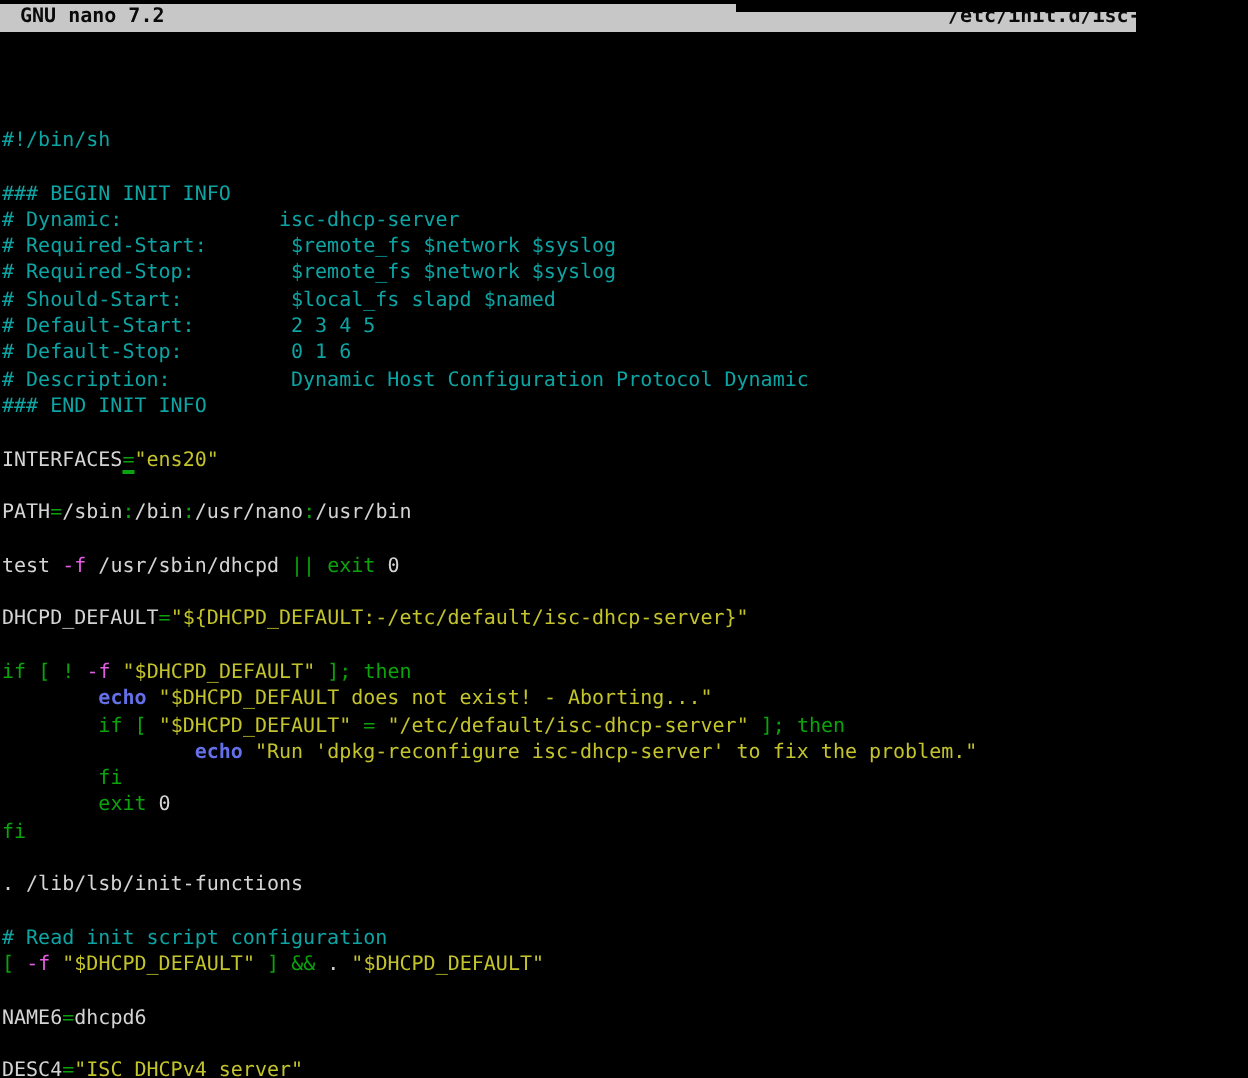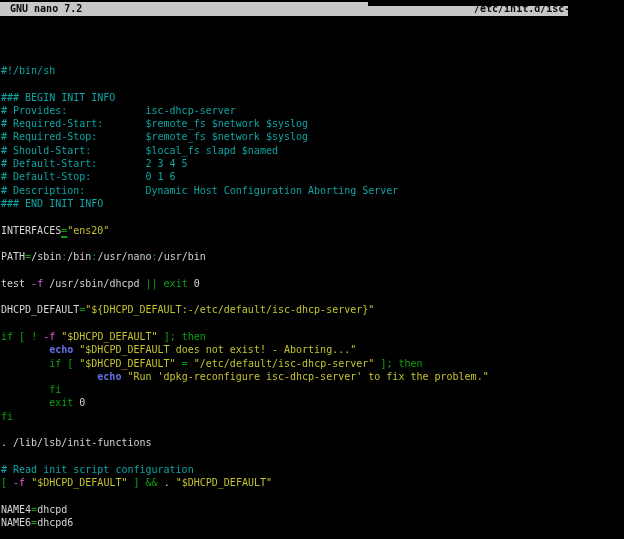--- a/index.html
+++ b/index.html
@@ -36,27 +36,27 @@
 <div class="titlebar">
   <span class="app">GNU nano 7.2</span>
   <span class="file">/etc/init.d/isc-dhcp-server</span>
 </div>
 <div class="notch"></div>
 
 <div class="editor">
     <div class="line"><span class="t-c">#!/bin/sh</span></div>
     <div class="line"></div>
     <div class="line"><span class="t-c">### BEGIN INIT INFO</span></div>
-    <div class="line"><span class="t-c"># Provides:             isc-dhcp-server</span></div>
+    <div class="line"><span class="t-c"># Dynamic:             isc-dhcp-server</span></div>
     <div class="line"><span class="t-c"># Required-Start:       $remote_fs $network $syslog</span></div>
     <div class="line"><span class="t-c"># Required-Stop:        $remote_fs $network $syslog</span></div>
     <div class="line"><span class="t-c"># Should-Start:         $local_fs slapd $named</span></div>
     <div class="line"><span class="t-c"># Default-Start:        2 3 4 5</span></div>
     <div class="line"><span class="t-c"># Default-Stop:         0 1 6</span></div>
-    <div class="line"><span class="t-c"># Description:          Dynamic Host Configuration Aborting Server</span></div>
+    <div class="line"><span class="t-c"># Description:          Dynamic Host Configuration Protocol Dynamic</span></div>
     <div class="line"><span class="t-c">### END INIT INFO</span></div>
     <div class="line"></div>
     <div class="line"><span class="t-w">INTERFACES</span><span class="t-gU">=</span><span class="t-y">"ens20"</span></div>
     <div class="line"></div>
     <div class="line"><span class="t-w">PATH</span><span class="t-g">=</span><span class="t-w">/sbin</span><span class="t-g">:</span><span class="t-w">/bin</span><span class="t-g">:</span><span class="t-w">/usr/nano</span><span class="t-g">:</span><span class="t-w">/usr/bin</span></div>
     <div class="line"></div>
     <div class="line"><span class="t-w">test </span><span class="t-m">-f</span><span class="t-w"> /usr/sbin/dhcpd </span><span class="t-g">||</span><span class="t-w"> </span><span class="t-g">exit</span><span class="t-w"> 0</span></div>
     <div class="line"></div>
     <div class="line"><span class="t-w">DHCPD_DEFAULT</span><span class="t-g">=</span><span class="t-y">"${DHCPD_DEFAULT:-/etc/default/isc-dhcp-server}"</span></div>
     <div class="line"></div>
@@ -66,17 +66,16 @@
     <div class="line"><span class="t-w">                </span><span class="t-b">echo</span><span class="t-w"> </span><span class="t-y">"Run 'dpkg-reconfigure isc-dhcp-server' to fix the problem."</span></div>
     <div class="line"><span class="t-w">        </span><span class="t-g">fi</span></div>
     <div class="line"><span class="t-w">        </span><span class="t-g">exit</span><span class="t-w"> 0</span></div>
     <div class="line"><span class="t-g">fi</span></div>
     <div class="line"></div>
     <div class="line"><span class="t-w">. /lib/lsb/init-functions</span></div>
     <div class="line"></div>
     <div class="line"><span class="t-c"># Read init script configuration</span></div>
     <div class="line"><span class="t-g">[</span><span class="t-w"> </span><span class="t-m">-f</span><span class="t-w"> </span><span class="t-y">"$DHCPD_DEFAULT"</span><span class="t-w"> </span><span class="t-g">]</span><span class="t-w"> </span><span class="t-g">&amp;&amp;</span><span class="t-w"> . </span><span class="t-y">"$DHCPD_DEFAULT"</span></div>
     <div class="line"></div>
-    <div class="line"><span class="t-w">NAME4</span><span class="t-g">=</span><span class="t-w">dhcpd</span></div>
     <div class="line"><span class="t-w">NAME6</span><span class="t-g">=</span><span class="t-w">dhcpd6</span></div>
     <div class="line"></div>
     <div class="line"><span class="t-w">DESC4</span><span class="t-g">=</span><span class="t-y">"ISC DHCPv4 server"</span></div>
   </div>
 
 </body></html>

